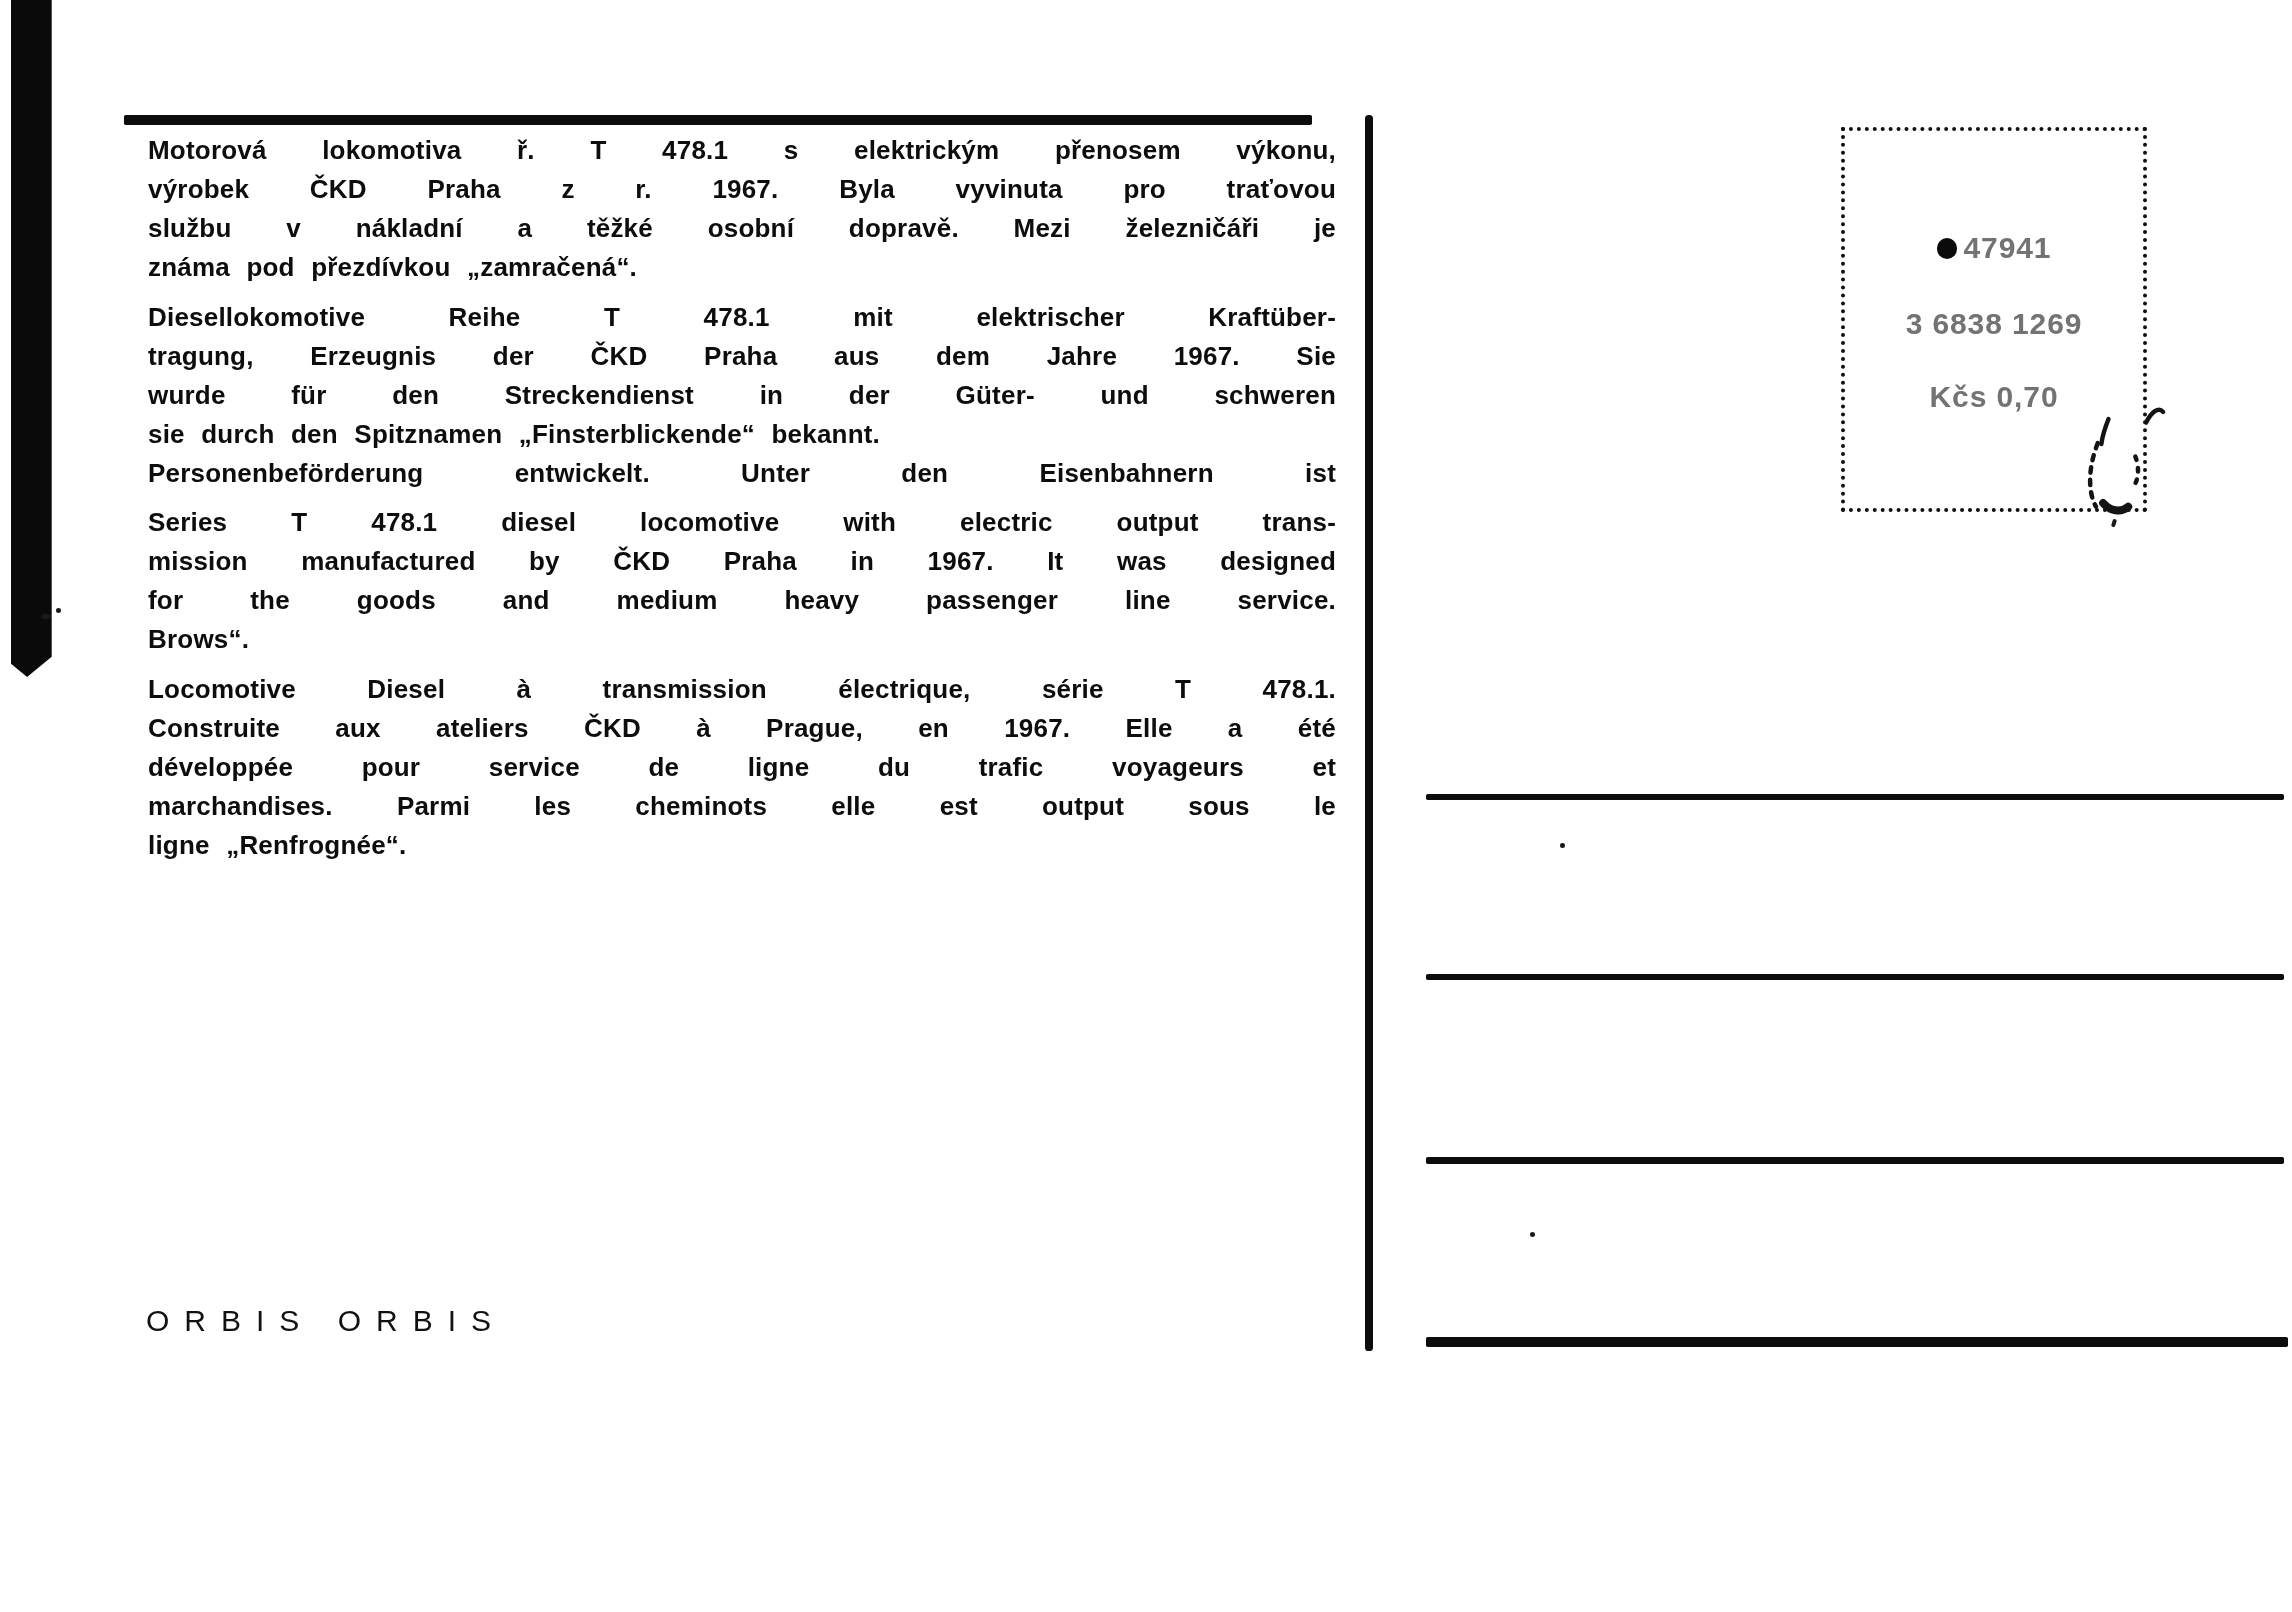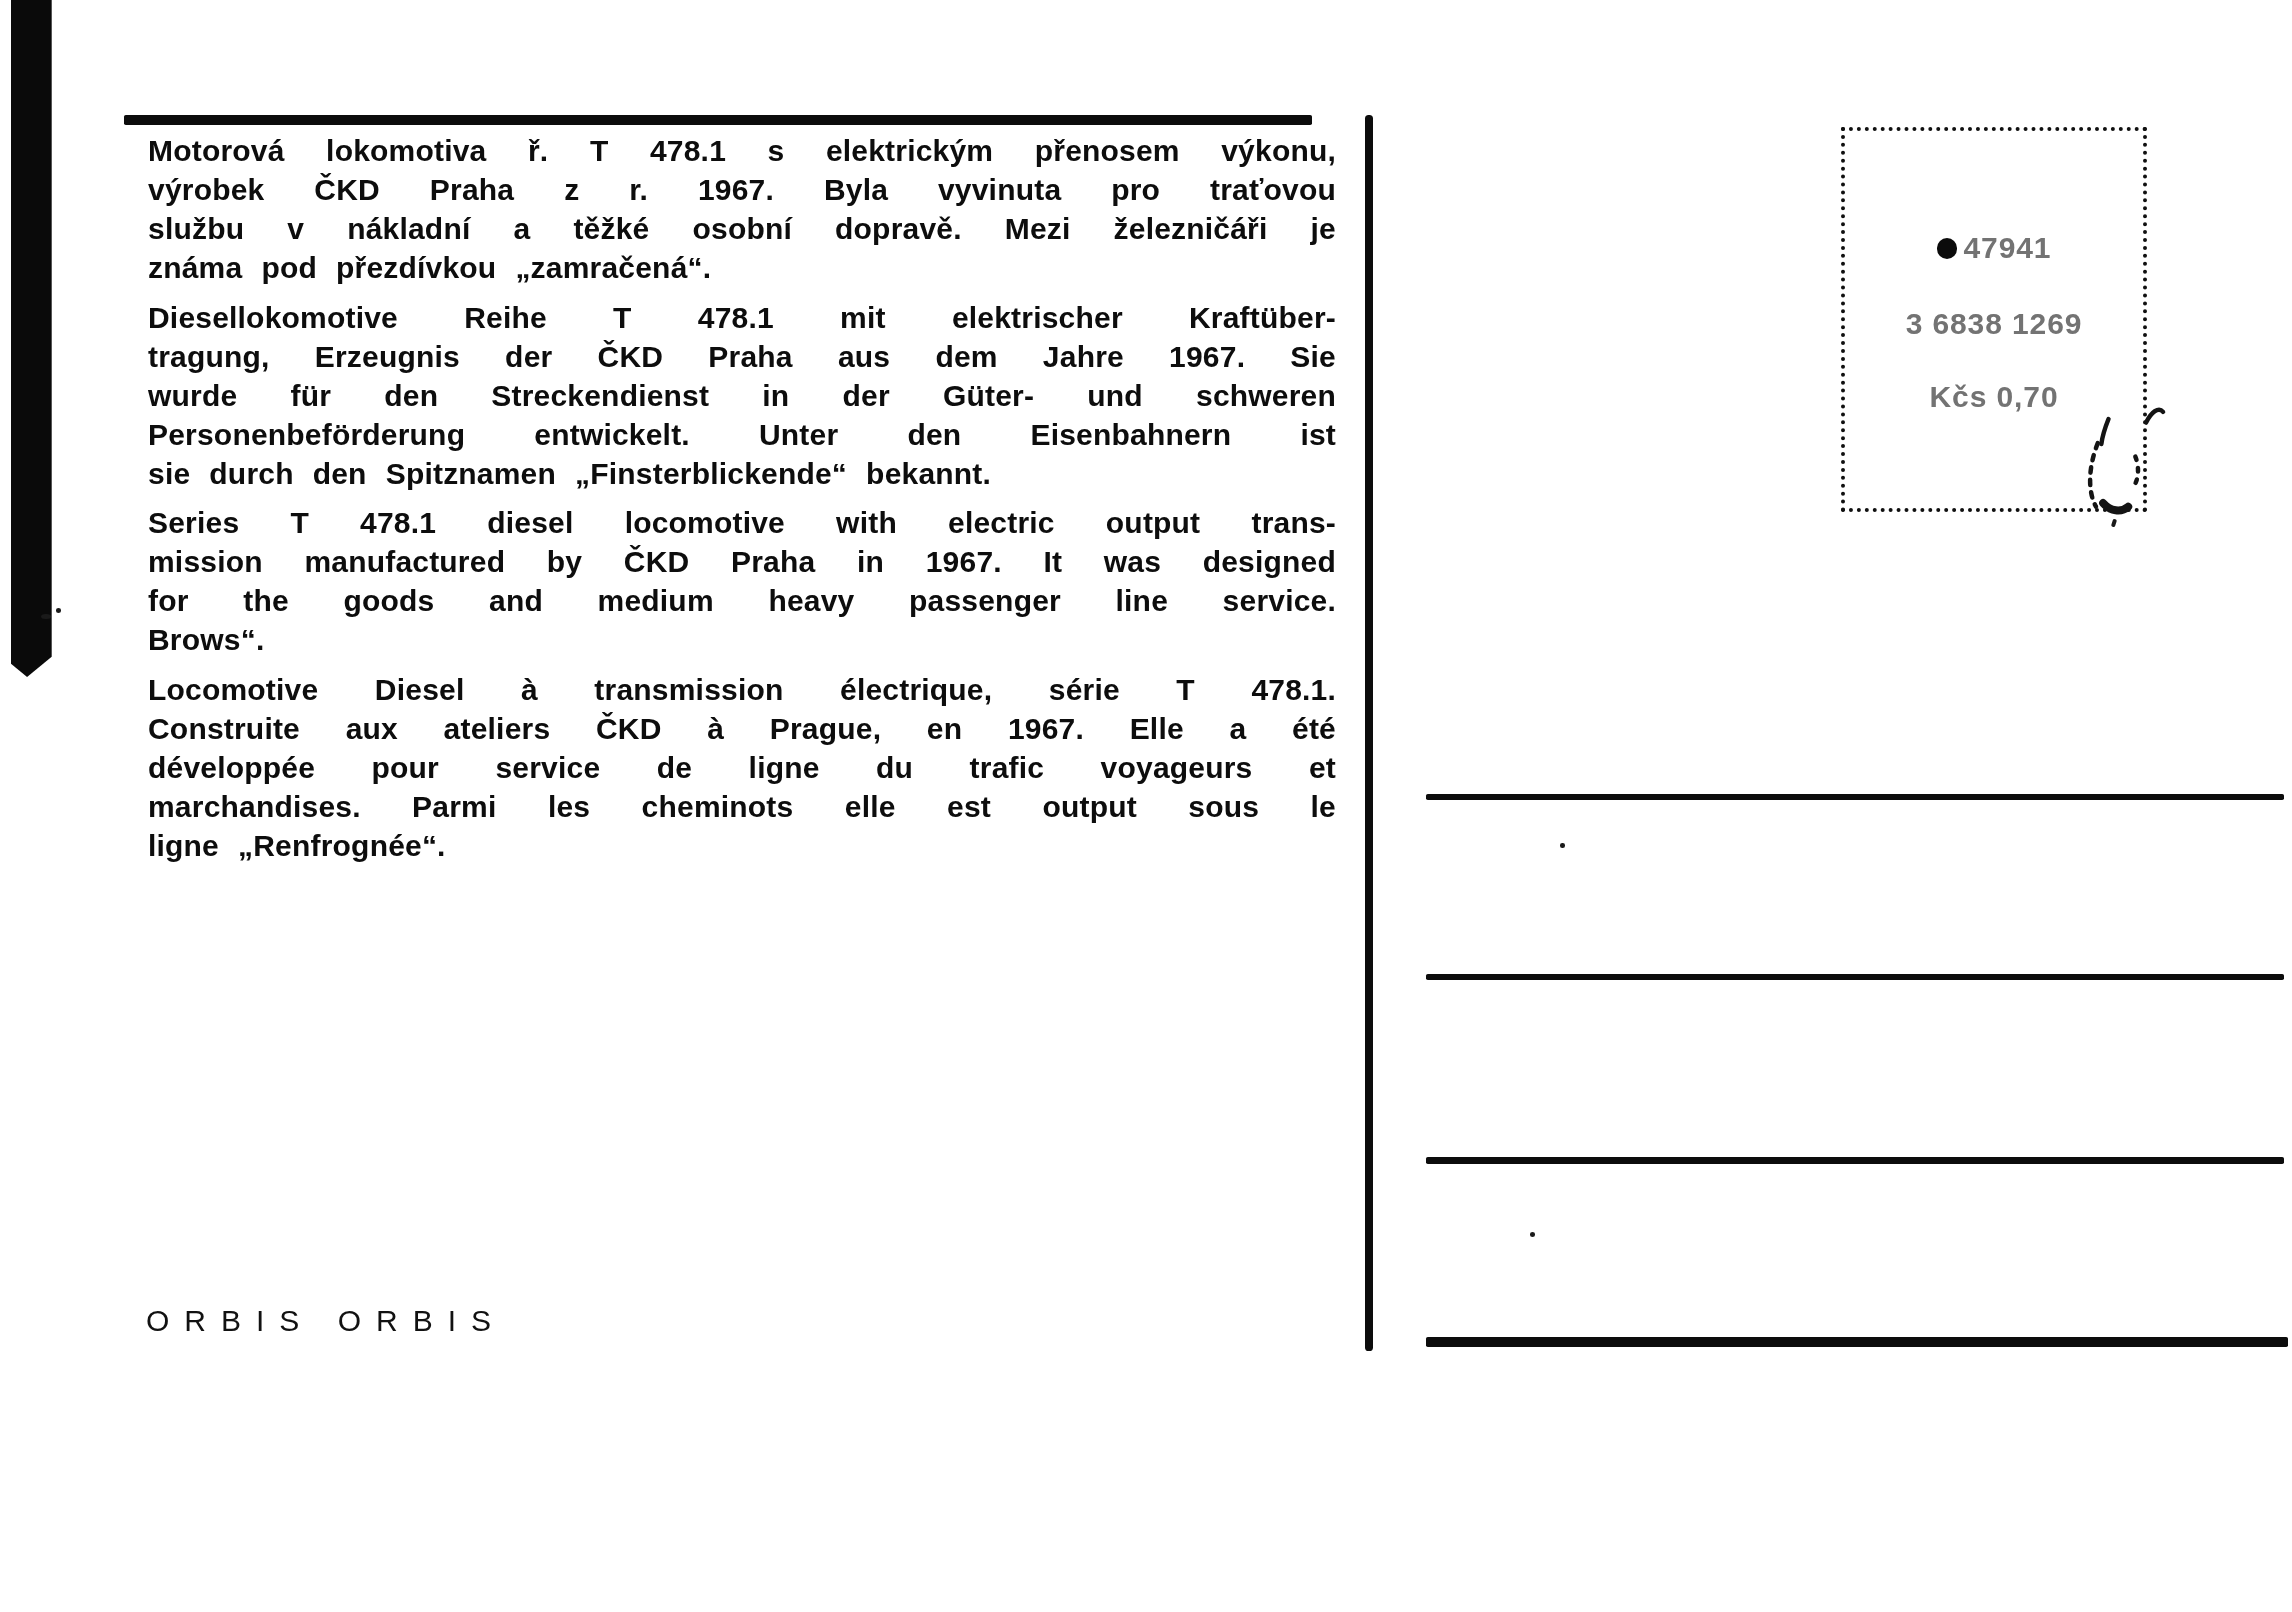--- a/index.html
+++ b/index.html
@@ -22,21 +22,21 @@
     position:absolute;left:124px;top:115px;width:1188px;height:9.9px;
     background:#0c0c0c;border-radius:1.8px;
   }
   
   .divider{
     position:absolute;left:1365px;top:115px;width:8px;height:1236px;
     background:#0c0c0c;border-radius:3.6px;
   }
   .textcol{
     position:absolute;left:148px;top:131px;width:1188px;
-    font-size:30px;line-height:39px;font-weight:700;
+    font-size:26px;line-height:39px;font-weight:700;
     letter-spacing:0.2px;
   }
   .para{margin:0 0 10.7px 0;}
   .tline{word-spacing:0.35em;white-space:nowrap;}
   .tline.fill{white-space:normal;text-align:justify;text-align-last:justify;}
   .publisher{
     position:absolute;left:146px;top:1304px;
     font-size:30px;font-weight:400;letter-spacing:0.5em;color:#111;
   }
   
@@ -84,22 +84,22 @@
     <div class="para">
         <div class="tline fill">Motorová lokomotiva ř. T 478.1 s elektrickým přenosem výkonu,</div>
         <div class="tline fill">výrobek ČKD Praha z r. 1967. Byla vyvinuta pro traťovou</div>
         <div class="tline fill">službu v nákladní a těžké osobní dopravě. Mezi železničáři je</div>
         <div class="tline">známa pod přezdívkou „zamračená“.</div>
       </div>
     <div class="para">
         <div class="tline fill">Diesellokomotive Reihe T 478.1 mit elektrischer Kraftüber-</div>
         <div class="tline fill">tragung, Erzeugnis der ČKD Praha aus dem Jahre 1967. Sie</div>
         <div class="tline fill">wurde für den Streckendienst in der Güter- und schweren</div>
+        <div class="tline">sie durch den Spitznamen „Finsterblickende“ bekannt.</div>
         <div class="tline fill">Personenbeförderung entwickelt. Unter den Eisenbahnern ist</div>
-        <div class="tline">sie durch den Spitznamen „Finsterblickende“ bekannt.</div>
       </div>
     <div class="para">
         <div class="tline fill">Series T 478.1 diesel locomotive with electric output trans-</div>
         <div class="tline fill">mission manufactured by ČKD Praha in 1967. It was designed</div>
         <div class="tline fill">for the goods and medium heavy passenger line service.</div>
         <div class="tline">Brows“.</div>
       </div>
     <div class="para">
         <div class="tline fill">Locomotive Diesel à transmission électrique, série T 478.1.</div>
         <div class="tline fill">Construite aux ateliers ČKD à Prague, en 1967. Elle a été</div>

